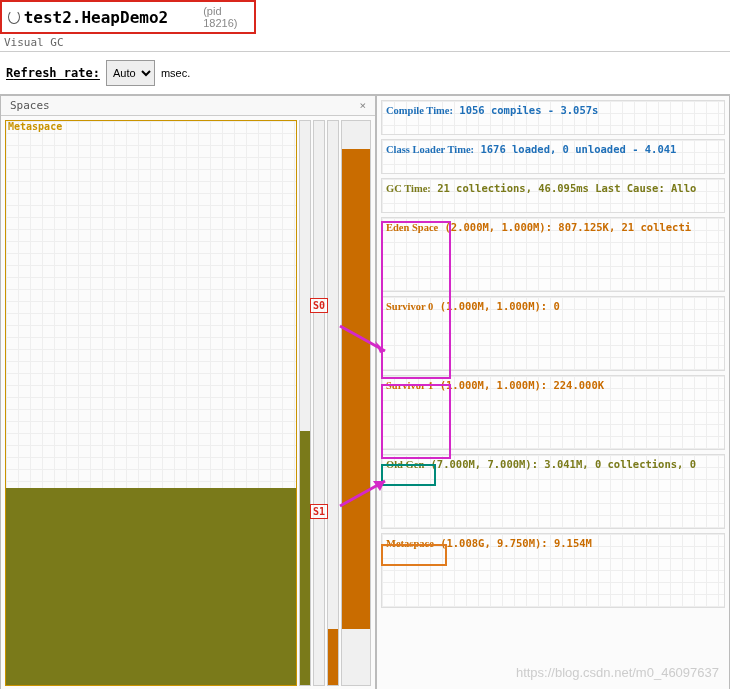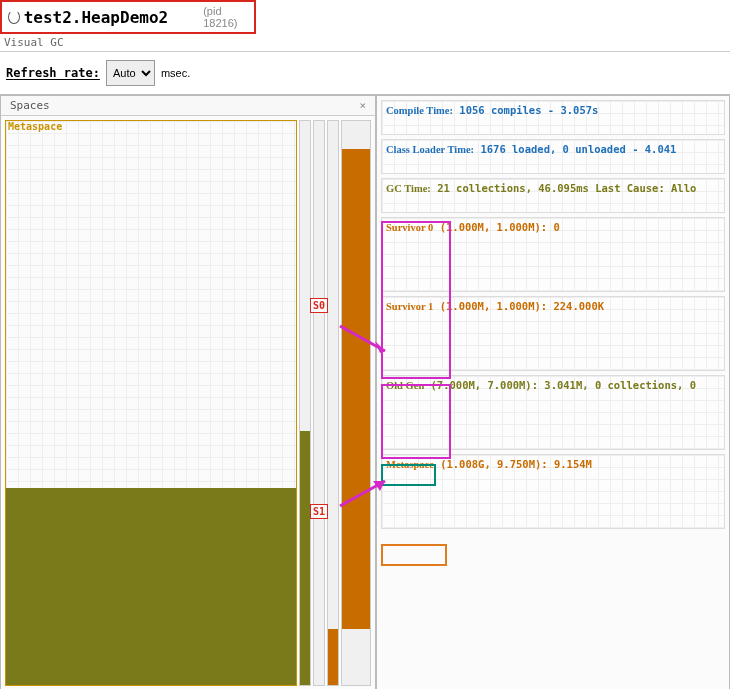--- a/index.html
+++ b/index.html
@@ -102,20 +102,23 @@
       </div>
 
       <div class="graph-block gb-small">
         <span class="gb-label c-blue">Class Loader Time:</span><span class="gb-details c-blue"> 1676 loaded, 0 unloaded - 4.041</span>
       </div>
 
       <div class="graph-block gb-small">
         <span class="gb-label c-olive">GC Time:</span><span class="gb-details c-olive"> 21 collections, 46.095ms Last Cause: Allo</span>
       </div>
 
+      <div class="graph-block gb-med">
+        <span class="gb-label c-orange">Eden Space</span><span class="gb-details c-orange"> (2.000M, 1.000M): 807.125K, 21 collecti</span>
+      </div>
 
       <div class="graph-block gb-med">
         <span class="gb-label c-orange">Survivor 0</span><span class="gb-details c-orange"> (1.000M, 1.000M): 0</span>
       </div>
 
       <div class="graph-block gb-med">
         <span class="gb-label c-orange">Survivor 1</span><span class="gb-details c-orange"> (1.000M, 1.000M): 224.000K</span>
       </div>
 
       <div class="graph-block gb-med">
@@ -124,15 +127,16 @@
 
       <div class="graph-block gb-med">
         <span class="gb-label c-orange">Metaspace</span><span class="gb-details c-orange"> (1.008G, 9.750M): 9.154M</span>
       </div>
 
       <div class="hilite-box" style="border-color:#d428c8;top:125px;left:4px;width:70px;height:158px;"></div>
       <div class="hilite-box" style="border-color:#d428c8;top:288px;left:4px;width:70px;height:75px;"></div>
       <div class="hilite-box" style="border-color:#008a7a;top:368px;left:4px;width:55px;height:22px;"></div>
       <div class="hilite-box" style="border-color:#e07b1e;top:448px;left:4px;width:66px;height:22px;"></div>
 
+      <span class="watermark">https://blog.csdn.net/m0_46097637</span>
     </div>
   </div>
 </div>
 
 </body></html>

